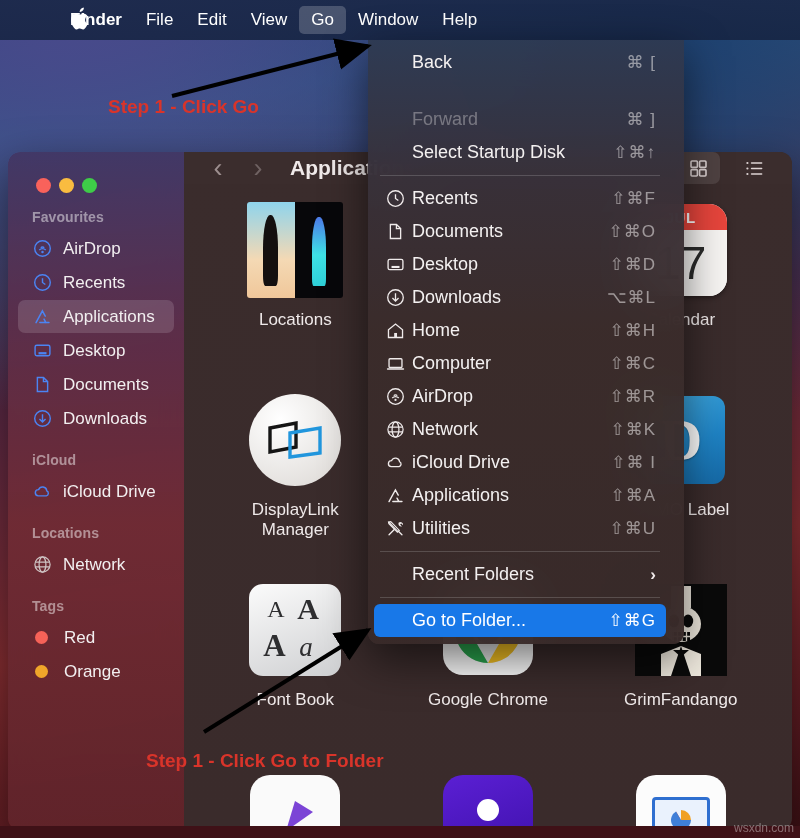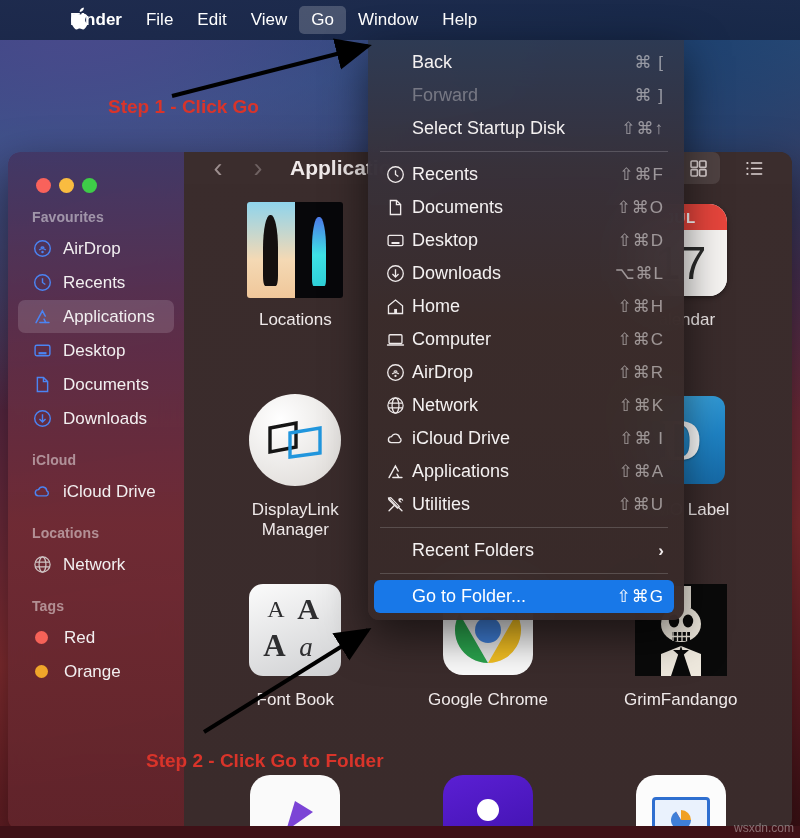--- a/index.html
+++ b/index.html
@@ -144,30 +144,30 @@
   .ic-keynote .scr { width: 58px; height: 46px; border: 3px solid #2f6fd0; border-radius: 4px; background: #eaf2fd; display:flex; align-items:center; justify-content:center; }
 
   
   .gomenu {
     position: absolute; left: 368px; top: 40px;
     width: 316px;
     border-radius: 0 0 11px 11px;
     background: linear-gradient(180deg, rgba(46,58,82,.96) 0%, rgba(56,49,58,.96) 22%, rgba(58,44,43,.97) 48%, rgba(56,42,41,.97) 100%);
     backdrop-filter: blur(22px);
     box-shadow: 0 16px 44px rgba(0,0,0,.55);
-    padding: 6px 4px 7px 0;
+    padding: 6px 12px 7px 0;
     z-index: 50;
     overflow: hidden;
   }
   .mi {
     display: flex; align-items: center;
     height: 33px; margin: 0 6px; padding: 0 10px 0 12px;
     border-radius: 6px; color: #f4f1f1; font-size: 18px;
   }
-  .mi.disabled { color: rgba(240,236,236,.36); }
+  .mi.disabled { color: rgba(240,236,236,.36); margin-top: 24px; }
   .mi.hl { background: #1878e8; color: #fff; }
   .mi .mi-ico { width: 26px; flex: none; display: flex; align-items: center; color: #efeaea; }
   .mi .mi-ico svg { width: 19px; height: 19px; }
   .mi .mi-label { flex: 1; white-space: nowrap; }
   .mi .mi-key { color: rgba(240,236,236,.55); font-size: 17px; letter-spacing: 1px; white-space: nowrap; }
   .mi.hl .mi-key { color: #fff; }
   .mi .chev { color: #f0eaea; font-size: 17px; font-weight: bold; }
   .sep { height: 1px; background: rgba(255,255,255,.17); margin: 6px 12px; }
 
   
@@ -611,17 +611,17 @@
   <div class="anno anno1">Step 1 - Click Go</div>
 
   <svg class="arrow" style="left:196px;top:620px" width="190" height="120">
     <defs>
         <marker id="ah2" markerWidth="10" markerHeight="10" refX="8" refY="4" orient="auto">
           <path d="M0,0 L9,4 L0,8 z" fill="#000"></path>
         </marker>
       </defs>
     <line x1="8" y1="112" x2="172" y2="10" stroke="#000" stroke-width="4" marker-end="url(#ah2)"></line>
   </svg>
-  <div class="anno anno2">Step 2 - Click Go to Folder</div>
+  <div class="anno anno2">Step 1 - Click Go to Folder</div>
 
   <div class="bottombar"></div>
   <div class="wm">wsxdn.com</div>
 </div>
 
 </body></html>

